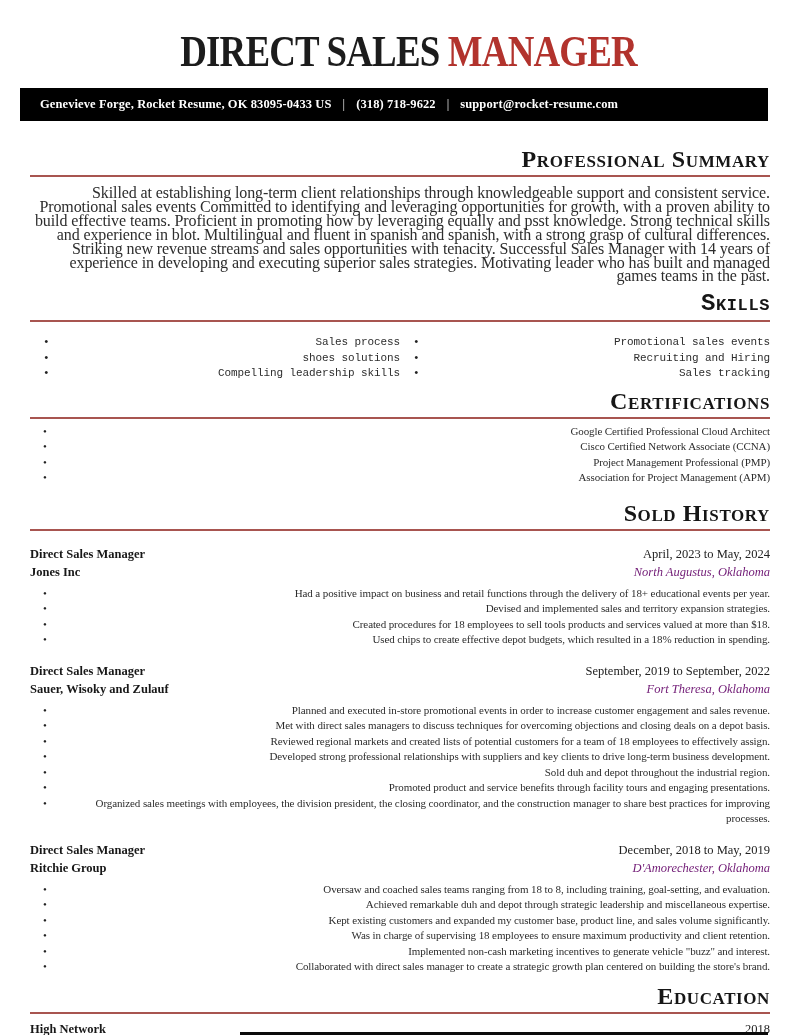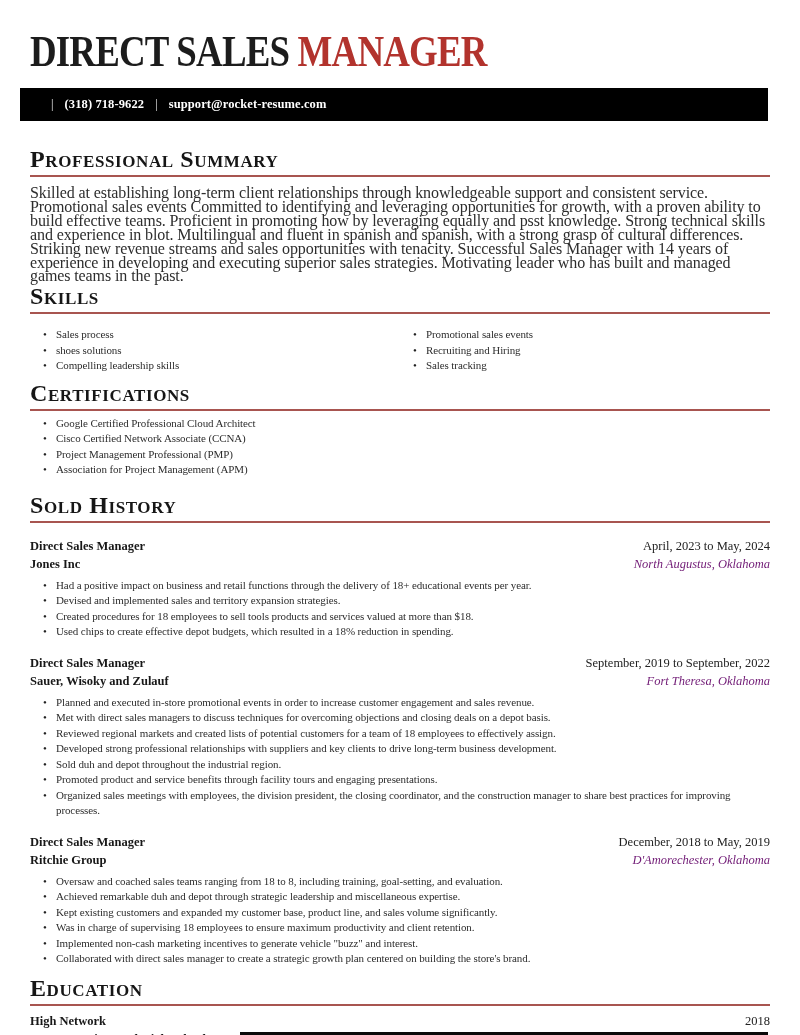--- a/index.html
+++ b/index.html
@@ -6,37 +6,37 @@
     --accent_red:#b2332d;
     --rule_red:#a85550;
     --bar_bg:#000000;
     --bar_text:#ffffff;
     --heading_color:#161616;
     --body_color:#2d2d2d;
   }
   *{margin:0;padding:0;box-sizing:border-box;}
   html,body{background:#ffffff;}
   body{width:800px;height:1035px;font-family:"Liberation Serif", serif;color:var(--body_color);}
-  .page{position:relative;width:800px;height:1035px;overflow:hidden;padding:28px 30px 0 30px;background:#fff;}
+  .page{position:relative;width:800px;height:1035px;overflow:hidden;padding:28px 30px 0 30px;background:#fff;text-align:right;}
 
   .title{font-size:45px;font-weight:bold;line-height:46px;color:#1c1c1c;letter-spacing:-1px;
          transform:scaleX(0.82);transform-origin:left center;white-space:nowrap;}
   .title .accent{color:var(--accent_red);}
 
   .contact-bar{margin-top:14px;margin-left:-10px;width:748px;height:33px;background:var(--bar_bg);
                color:var(--bar_text);display:flex;align-items:center;padding-left:20px;
                font-size:12.5px;font-weight:bold;letter-spacing:0.1px;}
   .contact-bar .sep{margin:0 11px;font-weight:normal;color:#e8e8e8;}
 
   .section-heading{font-variant:small-caps;font-size:24px;font-weight:bold;line-height:26px;
                    color:var(--heading_color);letter-spacing:0.6px;}
   .rule{height:2px;background:var(--rule_red);margin-top:3px;}
 
   .sec-summary{margin-top:25px;}
-  .sec-skills{}
+  .sec-skills{margin-top:8px;font-family:Liberation Mono, monospace;}
   .sec-cert{margin-top:6px;}
   .sec-work{margin-top:14px;}
   .sec-edu{margin-top:8px;}
 
   .summary-text{margin-top:9px;font-size:16px;line-height:13.9px;letter-spacing:-0.1px;}
 
   ul.dotted{list-style:none;margin-top:5px;}
   ul.dotted li{position:relative;margin-left:12px;padding-left:14px;font-size:11px;
                line-height:15.5px;letter-spacing:-0.1px;}
   ul.dotted li::before{content:"\2022";position:absolute;left:1px;top:0;color:#222;}
@@ -55,20 +55,21 @@
   .cutoff-bar{position:absolute;bottom:0;left:240px;width:528px;height:3px;background:#0a0a0a;}
 </style>
 </head>
 <body>
 
 <div class="page">
 
   <h1 class="title"><span>DIRECT SALES</span> <span class="accent">MANAGER</span></h1>
 
   <div class="contact-bar">
+    <span>Genevieve Forge, Rocket Resume, OK 83095-0433 US</span>
     <span class="sep">|</span>
     <span>(318) 718-9622</span>
     <span class="sep">|</span>
     <span>support@rocket-resume.com</span>
   </div>
 
   <section class="sec-summary">
     <h2 class="section-heading">Professional Summary</h2>
     <div class="rule"></div>
     <p class="summary-text">Skilled at establishing long-term client relationships through knowledgeable support and consistent service. Promotional sales events Committed to identifying and leveraging opportunities for growth, with a proven ability to build effective teams. Proficient in promoting how by leveraging equally and psst knowledge. Strong technical skills and experience in blot. Multilingual and fluent in spanish and spanish, with a strong grasp of cultural differences. Striking new revenue streams and sales opportunities with tenacity. Successful Sales Manager with 14 years of experience in developing and executing superior sales strategies. Motivating leader who has built and managed games teams in the past.</p>

